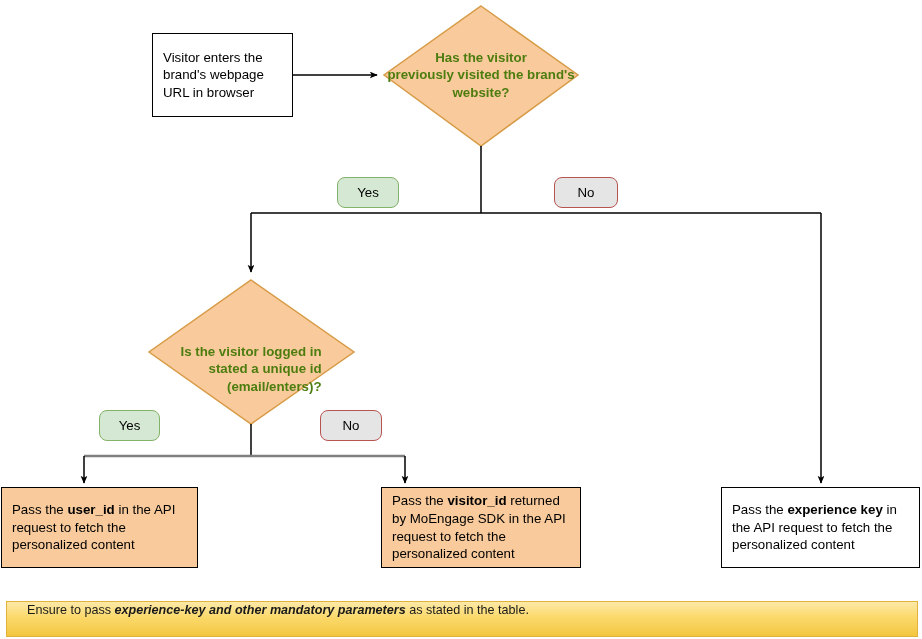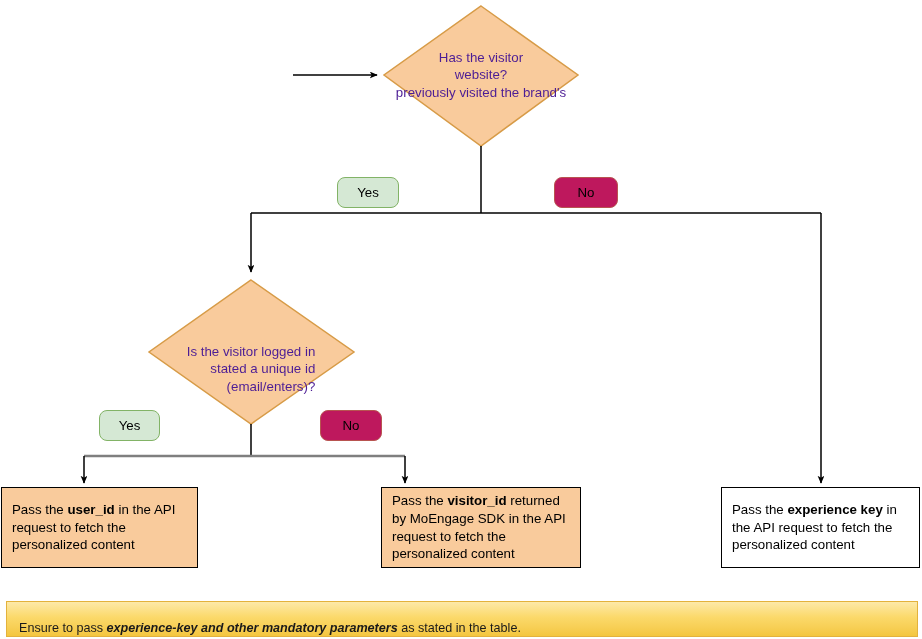--- a/index.html
+++ b/index.html
@@ -59,42 +59,43 @@
     font-size: 13.3px;
     line-height: 16px;
     color: #000000;
     border-radius: 8px;
   }
   .lbl.yes {
     background: #d5e8d4;
     border: 1.3px solid #82b366;
   }
   .lbl.no {
-    background: #be185d;
+    background: #e5e5e5;
     border: 1.3px solid #b85450;
   }
   .diamond-text {
     position: absolute;
     display: flex;
     align-items: center;
     justify-content: center;
     text-align: center;
     font-size: 13.3px;
     line-height: 17.6px;
-    color: #4c1d95;
+    color: #4d7c0f;
     pointer-events: none;
+    font-weight: bold;
   }
   .note {
     position: absolute;
     box-sizing: border-box;
     border: 1px solid #e3b23c;
     background: linear-gradient(to bottom, #fde9a8 0%, #fbd96a 45%, #f7cf55 75%, #f4c63f 100%);
     display: flex;
-    align-items: flex-end;
-    padding-left: 12px;
+    align-items: flex-start;
+    padding-left: 20px;
     font-size: 12.6px;
     line-height: 16px;
     color: #1a1a1a;
   }
   b { font-weight: bold; }
   i.bi { font-weight: bold; font-style: italic; }
 </style>
 </head>
 <body>
 
@@ -126,26 +127,29 @@
 
     <path d="M251,424 L251,456" fill="none" stroke="#000000" stroke-width="1.5"></path>
 
     <path d="M84,456 L405,456" fill="none" stroke="#7f7f7f" stroke-width="2.4"></path>
 
     <path d="M84,456 L84,483" fill="none" stroke="#000000" stroke-width="1.5" marker-end="url(#arrowgray)"></path>
 
     <path d="M405,456 L405,483" fill="none" stroke="#000000" stroke-width="1.5" marker-end="url(#arrowgray)"></path>
   </svg>
 
+  <div class="node proc" style="left:152px; top:33px; width:141px; height:84px;">
+    <span class="txt">Visitor enters the brand's webpage URL in browser</span>
+  </div>
 
   <div class="diamond-text" style="left:383px; top:40px; width:196px; height:70px;">
     <div>
       <div>Has the visitor</div>
+      <div>previously visited the brand's</div>
       <div>website?</div>
-      <div>previously visited the brand's</div>
     </div>
   </div>
 
   <div class="node lbl yes" style="left:337px; top:177px; width:62px; height:31px;">
     <span>Yes</span>
   </div>
 
   <div class="node lbl no" style="left:554px; top:177px; width:64px; height:31px;">
     <span>No</span>
   </div>

